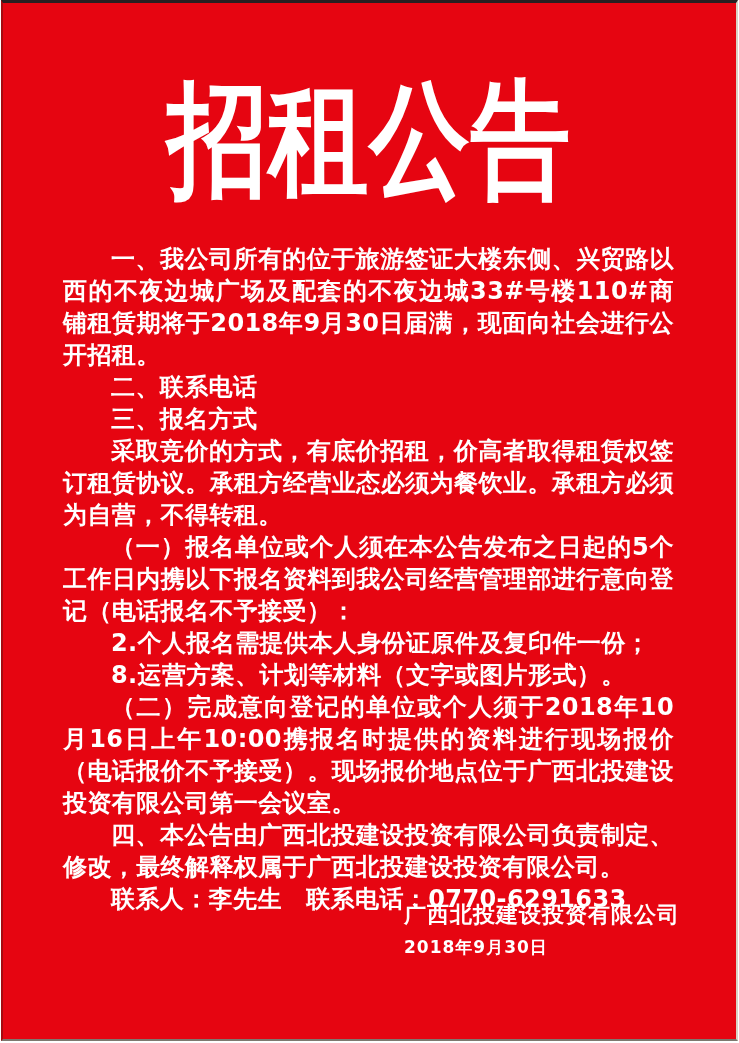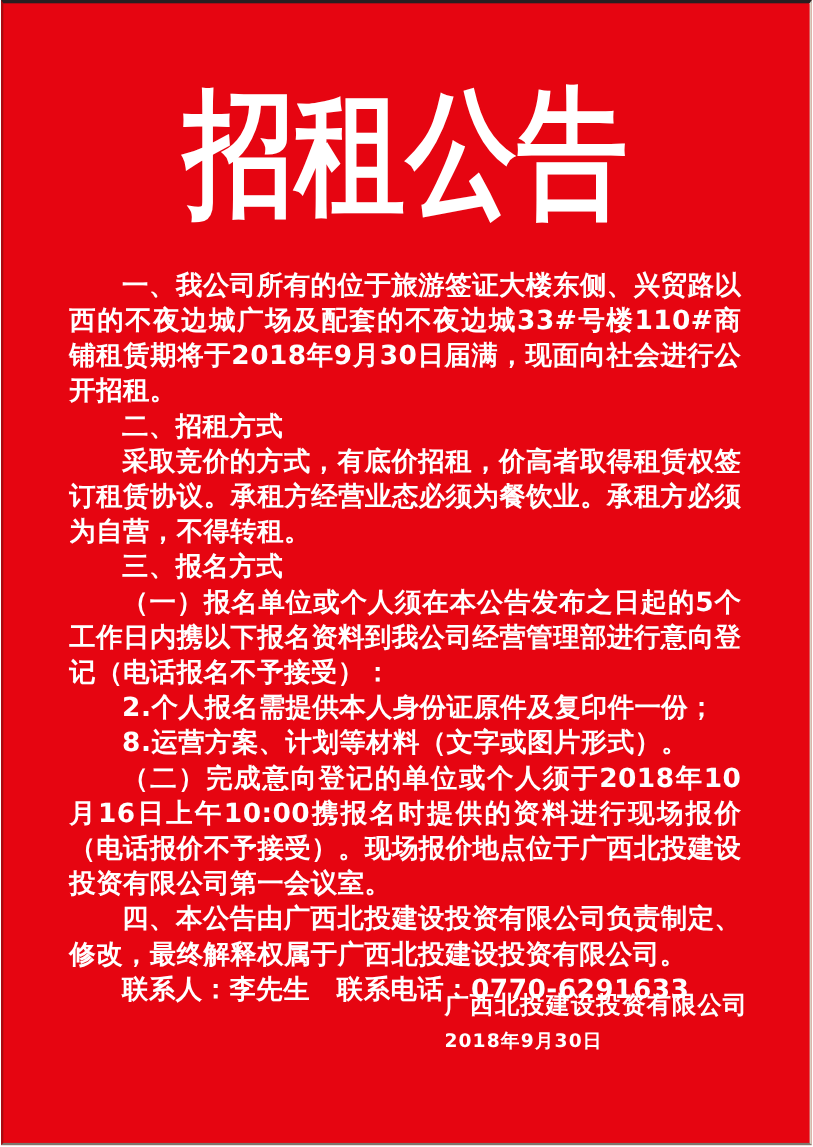--- a/index.html
+++ b/index.html
@@ -75,23 +75,23 @@
 </head>
 <body>
 
 <div class="page">
   <div class="poster">
 
     <h1 class="title">招租公告</h1>
 
     <div class="body-text">
       <p>一、我公司所有的位于旅游签证大楼东侧、兴贸路以西的不夜边城广场及配套的不夜边城33#号楼110#商铺租赁期将于2018年9月30日届满，现面向社会进行公开招租。</p>
-      <p>二、招租方式</p>
+      <p>二、联系电话</p>
+      <p>三、报名方式</p>
       <p>采取竞价的方式，有底价招租，价高者取得租赁权签订租赁协议。承租方经营业态必须为餐饮业。承租方必须为自营，不得转租。</p>
-      <p>三、报名方式</p>
       <p>（一）报名单位或个人须在本公告发布之日起的5个工作日内携以下报名资料到我公司经营管理部进行意向登记（电话报名不予接受）：</p>
       <p>2.个人报名需提供本人身份证原件及复印件一份；</p>
       <p>8.运营方案、计划等材料（文字或图片形式）。</p>
       <p>（二）完成意向登记的单位或个人须于2018年10月16日上午10:00携报名时提供的资料进行现场报价（电话报价不予接受）。现场报价地点位于广西北投建设投资有限公司第一会议室。</p>
       <p>四、本公告由广西北投建设投资有限公司负责制定、修改，最终解释权属于广西北投建设投资有限公司。</p>
       <p>联系人：李先生　联系电话：0770-6291633</p>
     </div>
 
     <div class="signature">
       <div class="company">广西北投建设投资有限公司</div>

